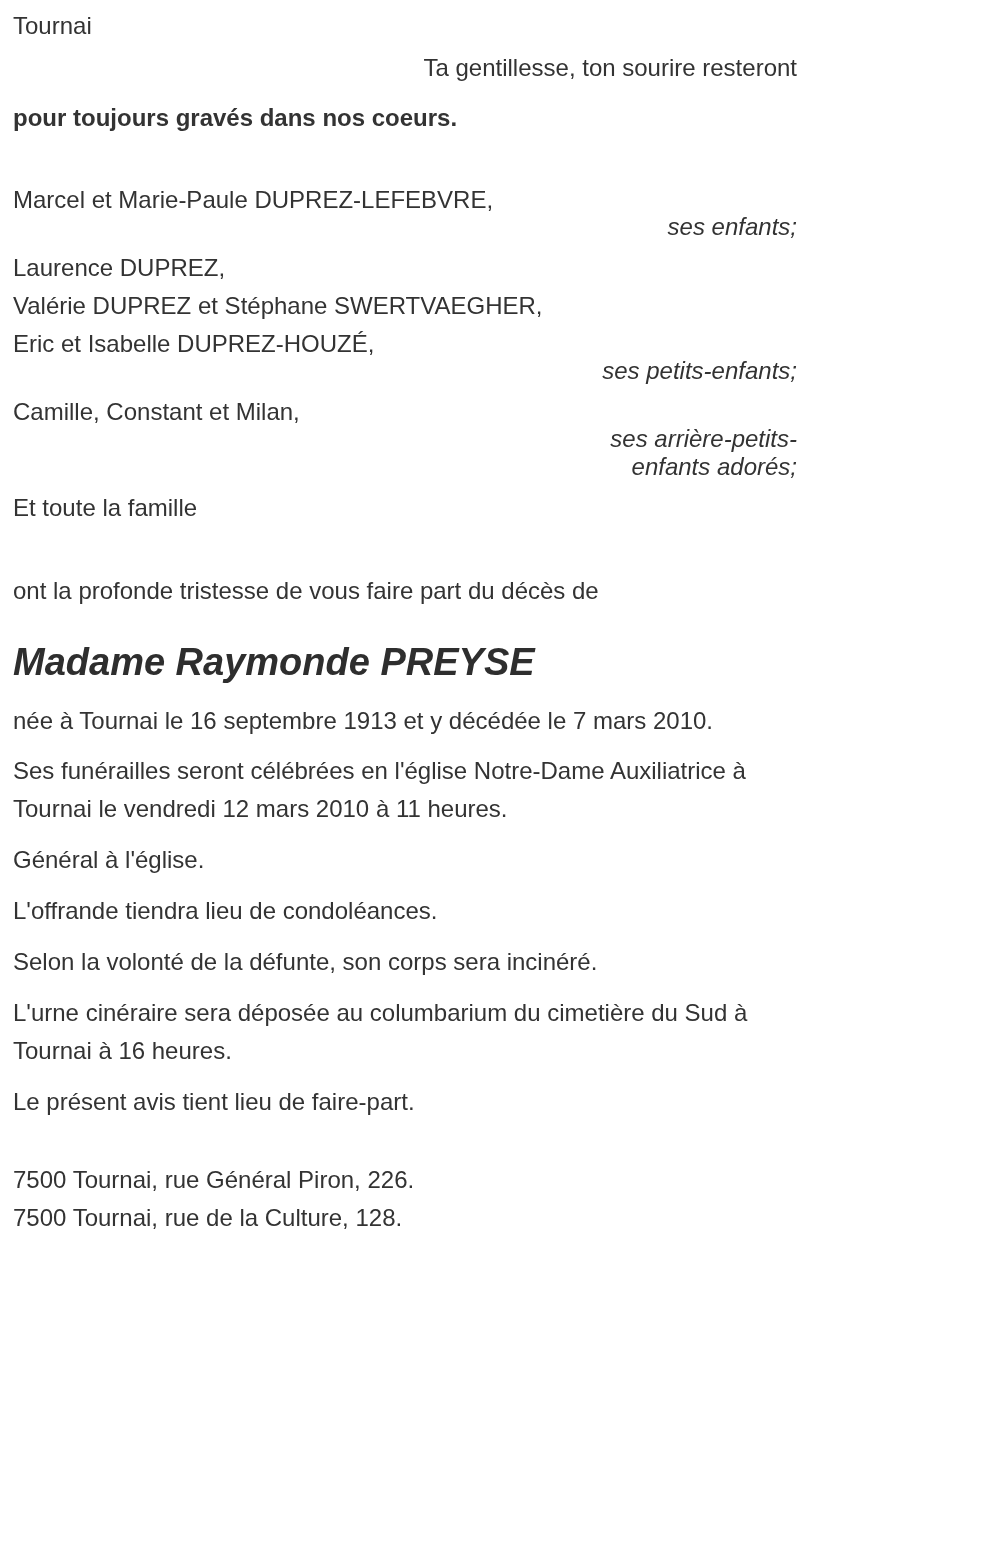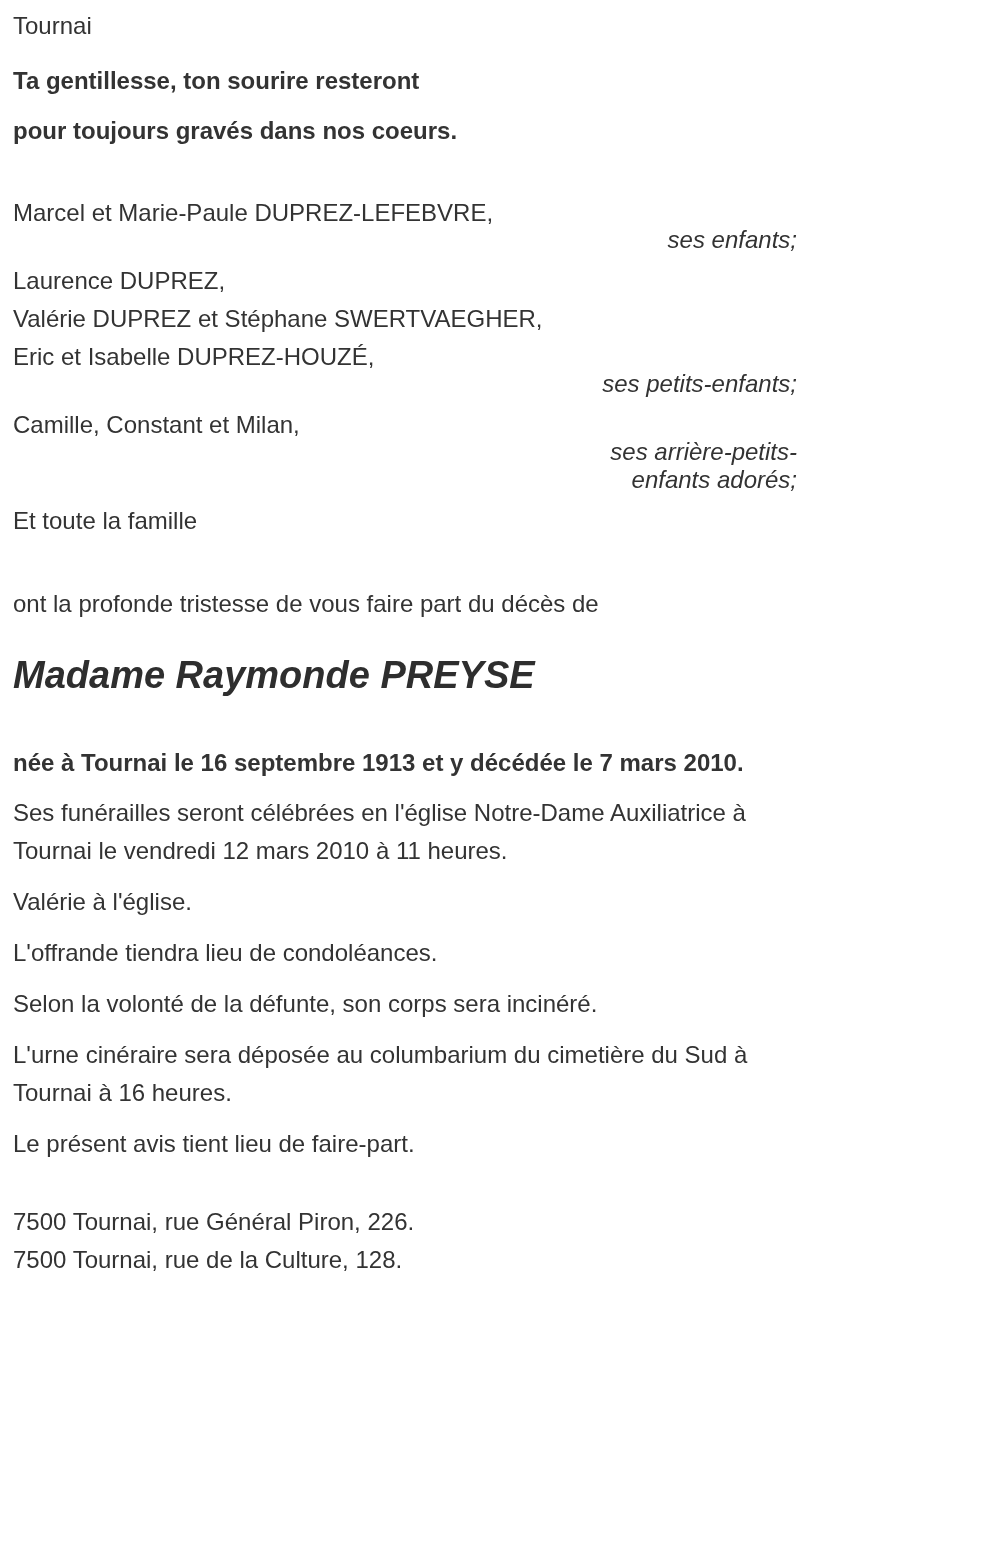--- a/index.html
+++ b/index.html
@@ -19,40 +19,40 @@
     padding: 7px 14px 0 13px;
     box-sizing: border-box;
     width: 811px;
   }
   p { margin: 0; }
   .line {
     line-height: 38px;
     font-weight: 400;
     white-space: normal;
   }
-  .epitaph-1 { font-weight: 700; margin-top: 17px; }
+  .epitaph-1 { font-weight: 400; margin-top: 4px; text-align: right; }
   .epitaph-2 { font-weight: 700; margin-top: 12px; }
   .first-mourner { margin-top: 44px; }
   .relation {
     font-style: italic;
     text-align: right;
     line-height: 28px;
     margin: -6px 0 8px 0;
   }
   .announcement { margin-top: 45px; }
   .deceased-name {
     font-size: 38px;
     font-weight: 700;
     line-height: 48px;
     margin: 28px 0 0 0;
     color: #2e2e2e;
     font-style: italic;
   }
   .widow { margin-top: 55px; }
-  .detail-first { margin-top: 45px; font-weight: bold; }
+  .detail-first { margin-top: 16px; }
   .detail-second { margin-top: 12px; }
   .detail { margin-top: 13px; }
   .addresses { margin-top: 40px; }
 </style>
 </head>
 <body>
 
 <div class="page">
 
   <p class="line">Tournai</p>
@@ -75,21 +75,21 @@
 
   <p class="line announcement">ont la profonde tristesse de vous faire part du décès de</p>
 
   <h1 class="deceased-name">Madame Raymonde PREYSE</h1>
 
 
   <p class="line detail-first">née à Tournai le 16 septembre 1913 et y décédée le 7 mars 2010.</p>
 
   <p class="line detail-second"><span>Ses funérailles seront célébrées en l'église Notre-Dame Auxiliatrice à</span><br><span>Tournai le vendredi 12 mars 2010 à 11 heures.</span></p>
 
-  <p class="line detail">Valérie à l'église.</p>
+  <p class="line detail">Général à l'église.</p>
 
   <p class="line detail">L'offrande tiendra lieu de condoléances.</p>
 
   <p class="line detail">Selon la volonté de la défunte, son corps sera incinéré.</p>
 
   <p class="line detail"><span>L'urne cinéraire sera déposée au columbarium du cimetière du Sud à</span><br><span>Tournai à 16 heures.</span></p>
 
 
 
   <p class="line detail">Le présent avis tient lieu de faire-part.</p>

